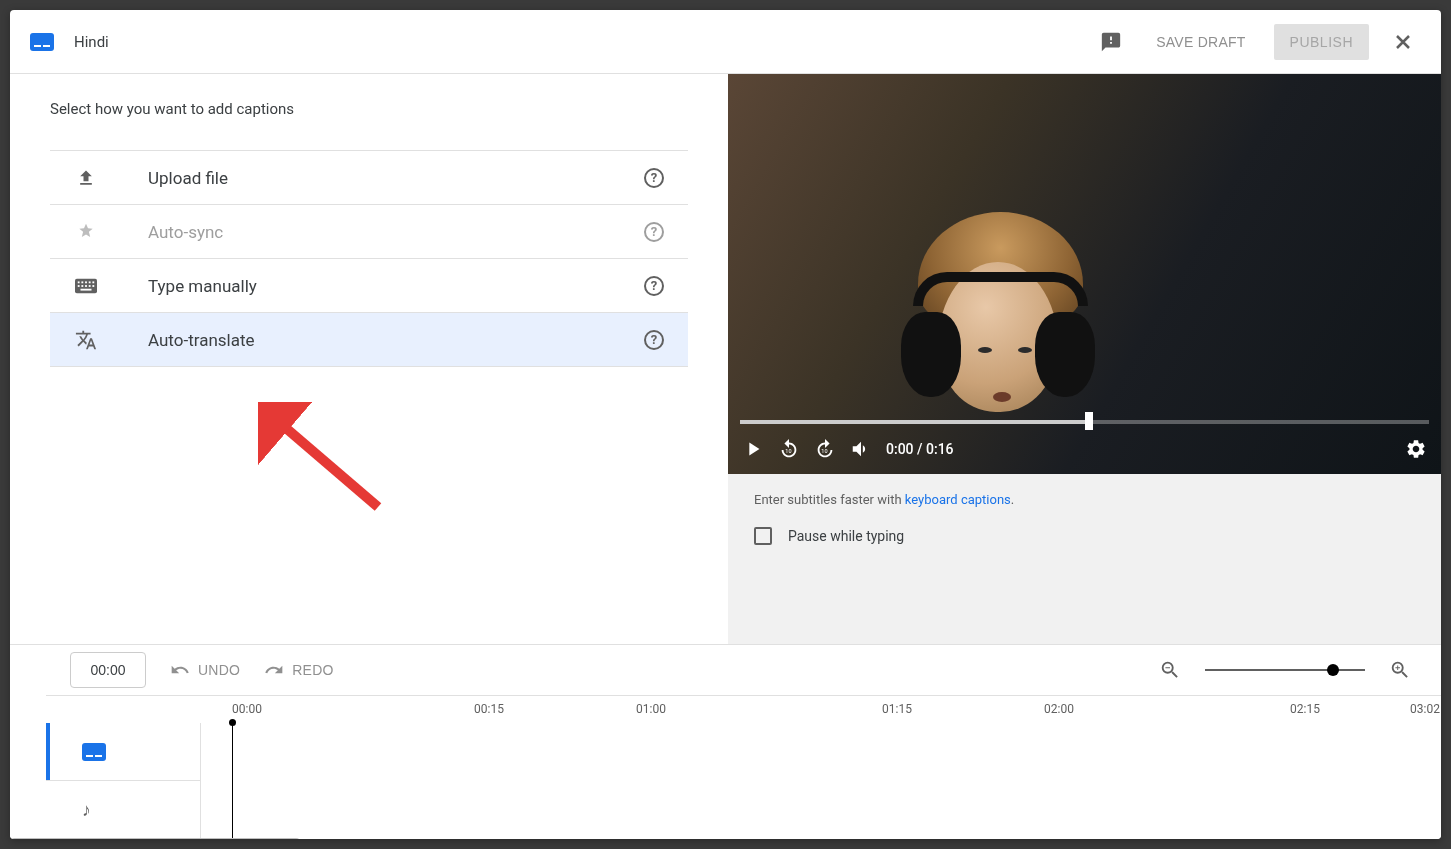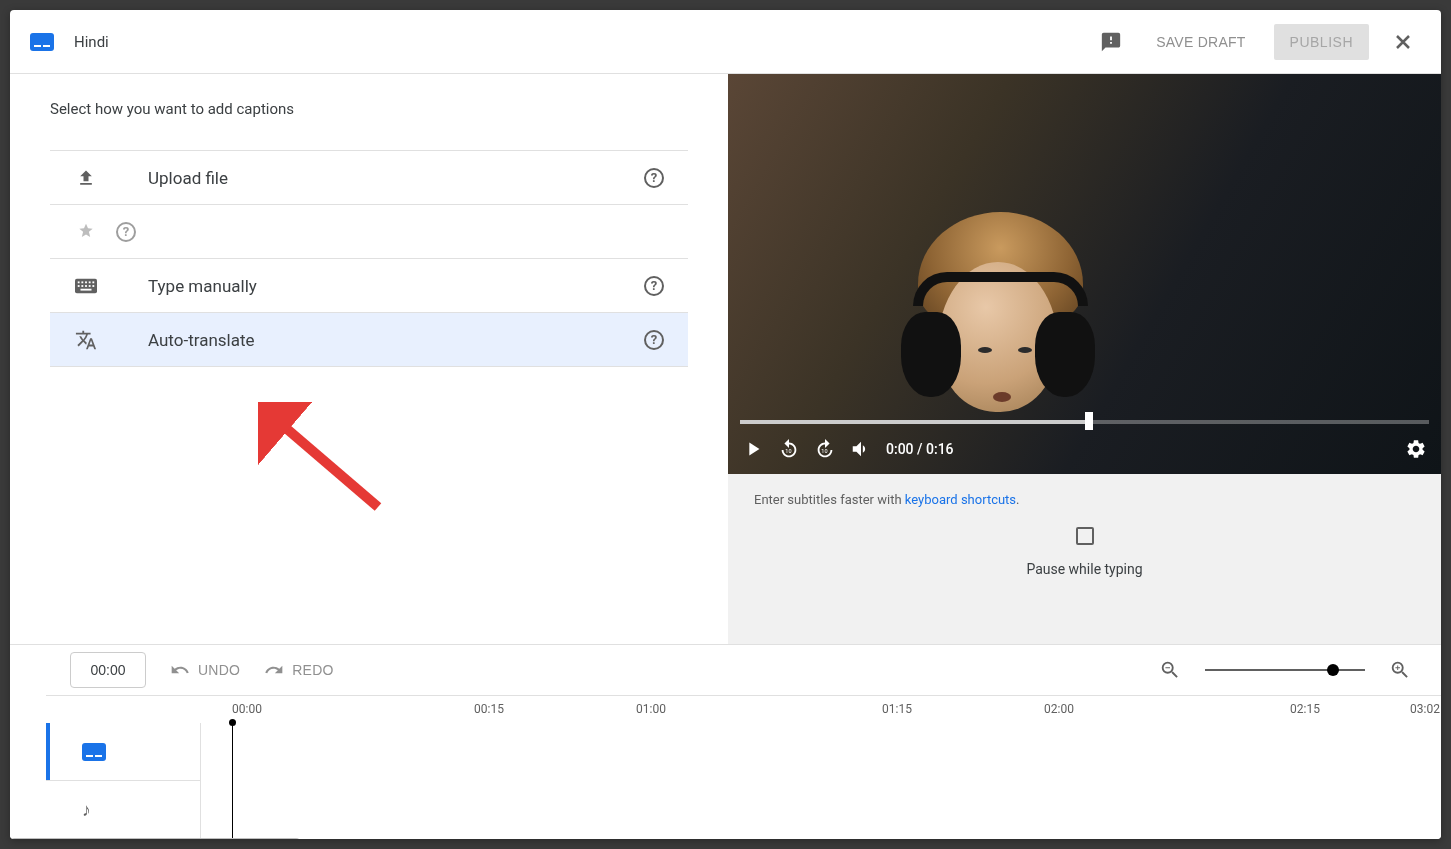--- a/index.html
+++ b/index.html
@@ -31,21 +31,21 @@
 .video { position: relative; width: 100%; height: 400px; background: linear-gradient(120deg, #5a4636 0%, #3b3326 30%, #1a1d22 60%, #0f1418 100%); }
 .video-controls { position: absolute; bottom: 0; left: 0; right: 0; height: 50px; display: flex; align-items: center; padding: 0 14px; gap: 14px; color: #fff; }
 .progress { position: absolute; bottom: 50px; left: 12px; right: 12px; height: 4px; background: rgba(255,255,255,0.3); }
 .progress-bar { position: absolute; left: 0; top: 0; bottom: 0; width: 50%; background: #ccc; }
 .progress-knob { position: absolute; left: 50%; top: -8px; width: 8px; height: 18px; background: #fff; }
 .vc-icon { cursor: pointer; display: flex; align-items: center; }
 .vc-time { font-size: 14px; font-weight: 500; }
 .vc-spacer { flex: 1; }
 .hint { padding: 18px 26px 8px; font-size: 13px; color: #606060; }
 .hint a { color: #1a73e8; text-decoration: none; }
-.pause-row { display: flex; align-items: center; gap: 16px; padding: 12px 26px; flex-direction: column; }
+.pause-row { display: flex; align-items: center; gap: 16px; padding: 12px 26px; }
 .checkbox { width: 18px; height: 18px; border: 2px solid #606060; border-radius: 2px; }
 .pause-label { font-size: 14px; color: #3c4043; }
 .timeline-bar { border-top: 1px solid #e0e0e0; background: #fff; padding-left: 36px; }
 .tl-top { display: flex; align-items: center; height: 50px; padding: 0 24px; }
 .time-input { width: 76px; height: 36px; border: 1px solid #ccc; border-radius: 4px; text-align: center; font-size: 14px; color: #3c4043; }
 .ur-btn { display: flex; align-items: center; gap: 8px; background: none; border: none; color: #909090; font-size: 14px; font-weight: 400; cursor: pointer; margin-left: 24px; letter-spacing: 0.25px; }
 .zoom { margin-left: auto; display: flex; align-items: center; gap: 18px; }
 .slider { width: 160px; height: 2px; background: #606060; position: relative; }
 .slider::after { content: ""; position: absolute; right: 26px; top: -5px; width: 12px; height: 12px; background: #000; border-radius: 50%; }
 .ruler { position: relative; height: 28px; border-top: 1px solid #e0e0e0; }
@@ -106,20 +106,21 @@
           </span>
           <span class="option-label">Upload file</span>
           <span class="help-icon">?</span>
         </div>
         <div class="option disabled">
           <span class="option-icon">
             <svg width="20" height="20" viewBox="0 0 24 24" fill="#bdbdbd">
                 <path d="M12 2l2.4 5.4L20 8l-4.5 3.8L17 18l-5-3-5 3 1.5-6.2L4 8l5.6-.6L12 2z"></path>
               </svg>
           </span>
+          <span class="option-label">Auto-sync</span>
           <span class="help-icon">?</span>
         </div>
         <div class="option">
           <span class="option-icon">
             <svg width="22" height="16" viewBox="0 0 24 16" fill="#606060">
                 <rect x="0" y="0" width="24" height="16" rx="2"></rect>
                 <rect x="3" y="3" width="2" height="2" fill="#fff"></rect>
                 <rect x="7" y="3" width="2" height="2" fill="#fff"></rect>
                 <rect x="11" y="3" width="2" height="2" fill="#fff"></rect>
                 <rect x="15" y="3" width="2" height="2" fill="#fff"></rect>
@@ -197,21 +198,21 @@
           <span class="vc-time">0:00 / 0:16</span>
           <span class="vc-spacer"></span>
           <span class="vc-icon">
               <svg width="22" height="22" viewBox="0 0 24 24" fill="#fff">
                 <path d="M19.14 12.94c.04-.3.06-.61.06-.94 0-.32-.02-.64-.07-.94l2.03-1.58c.18-.14.23-.41.12-.61l-1.92-3.32c-.12-.22-.37-.29-.59-.22l-2.39.96c-.5-.38-1.03-.7-1.62-.94l-.36-2.54c-.04-.24-.24-.41-.48-.41h-3.84c-.24 0-.43.17-.47.41l-.36 2.54c-.59.24-1.13.57-1.62.94l-2.39-.96c-.22-.08-.47 0-.59.22L2.74 8.87c-.12.21-.08.47.12.61l2.03 1.58c-.05.3-.07.63-.07.94 0 .31.02.64.06.94l-2.03 1.58c-.18.14-.23.41-.12.61l1.92 3.32c.12.22.37.29.59.22l2.39-.96c.5.38 1.03.7 1.62.94l.36 2.54c.05.24.24.41.48.41h3.84c.24 0 .44-.17.47-.41l.36-2.54c.59-.24 1.13-.56 1.62-.94l2.39.96c.22.08.47 0 .59-.22l1.92-3.32c.12-.22.07-.47-.12-.61l-2.01-1.58zM12 15.6c-1.98 0-3.6-1.62-3.6-3.6s1.62-3.6 3.6-3.6 3.6 1.62 3.6 3.6-1.62 3.6-3.6 3.6z"></path>
               </svg>
             </span>
         </div>
       </div>
       <div class="hint">
-        <span>Enter subtitles faster with </span><a href="#">keyboard shortcuts</a><span>.</span>
+        <span>Enter subtitles faster with </span><a href="#">keyboard captions</a><span>.</span>
       </div>
       <div class="pause-row">
         <div class="checkbox"></div>
         <span class="pause-label">Pause while typing</span>
       </div>
     </div>
   </div>
 
   <div class="timeline-bar">
     <div class="tl-top">

